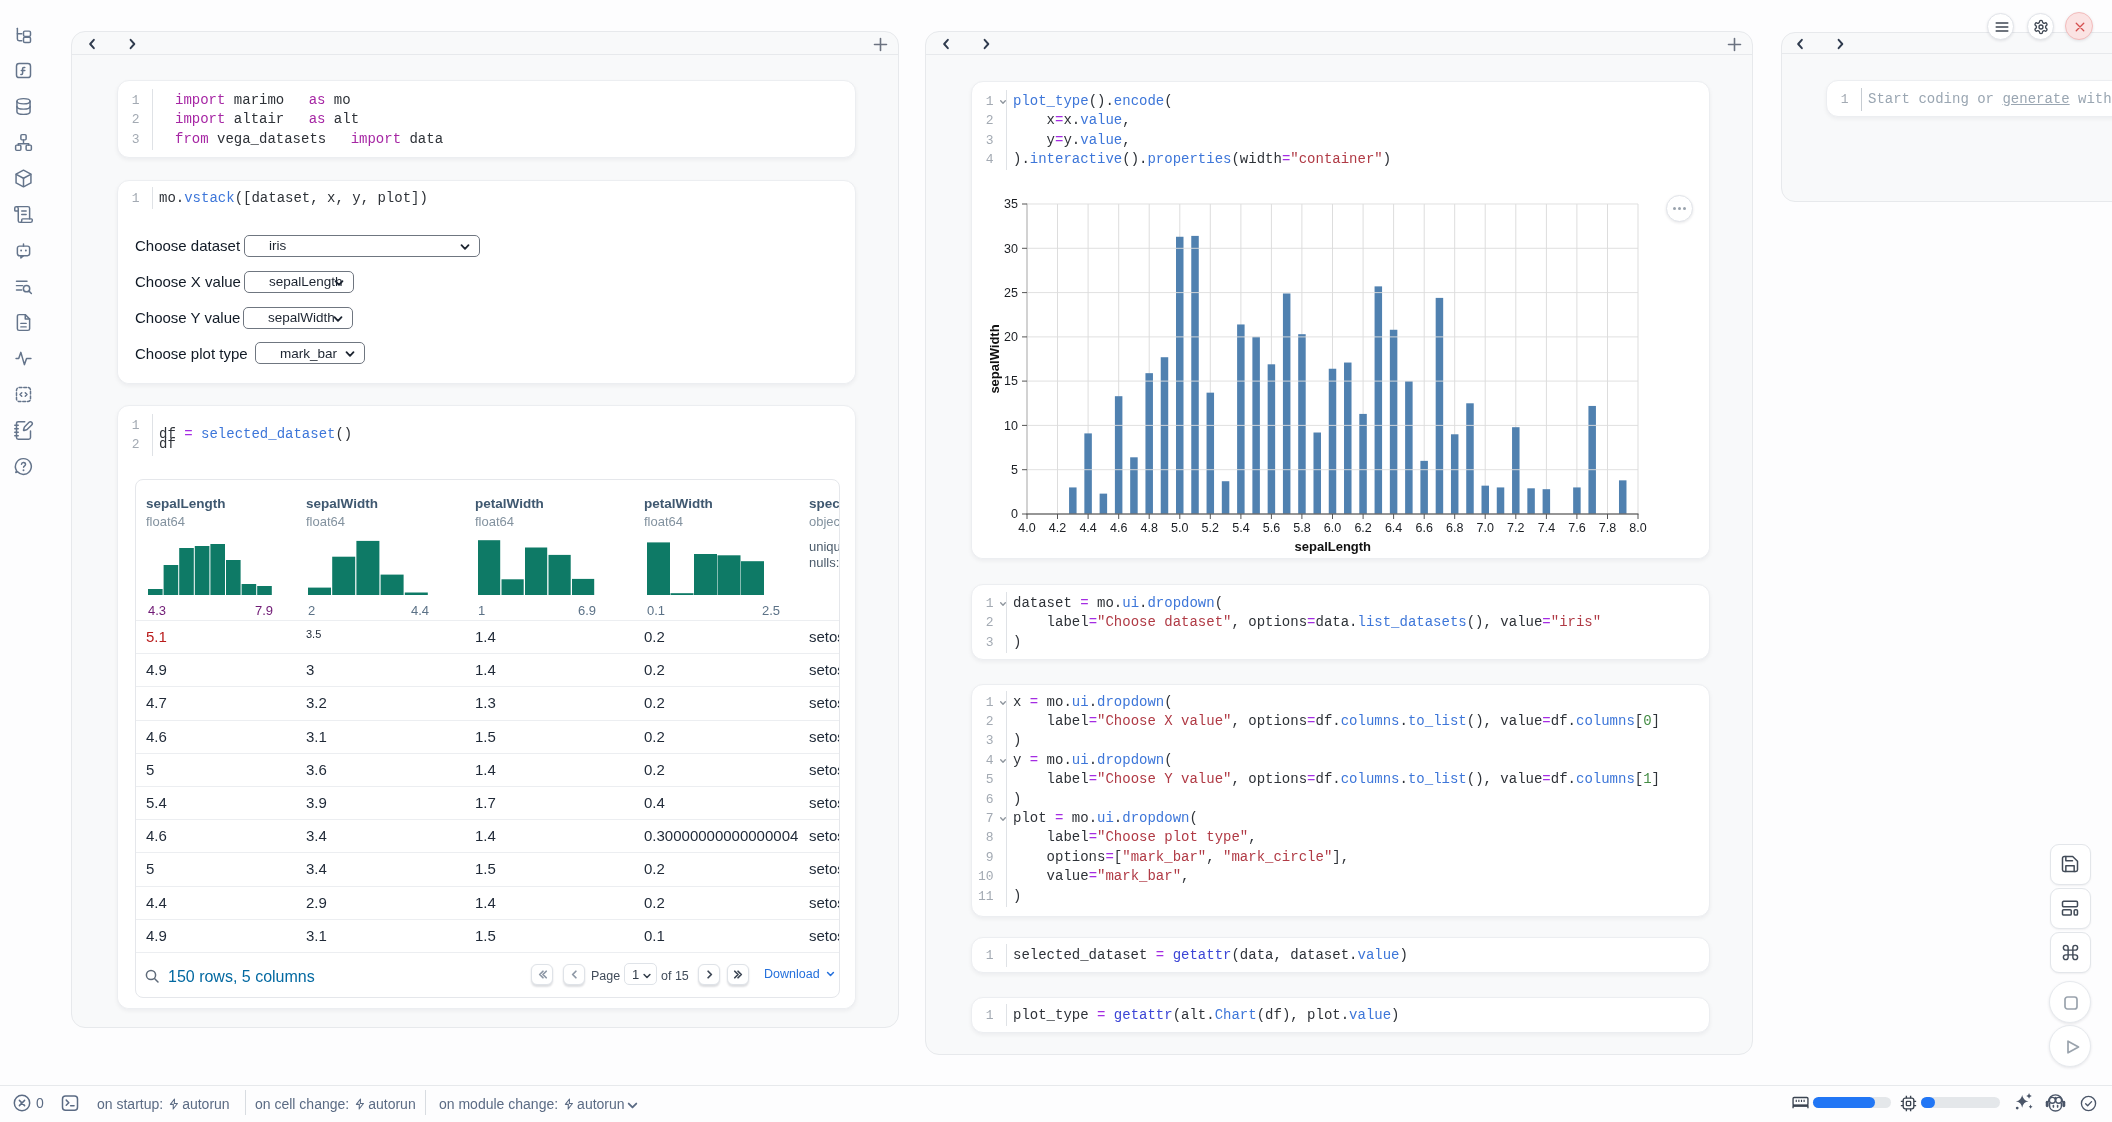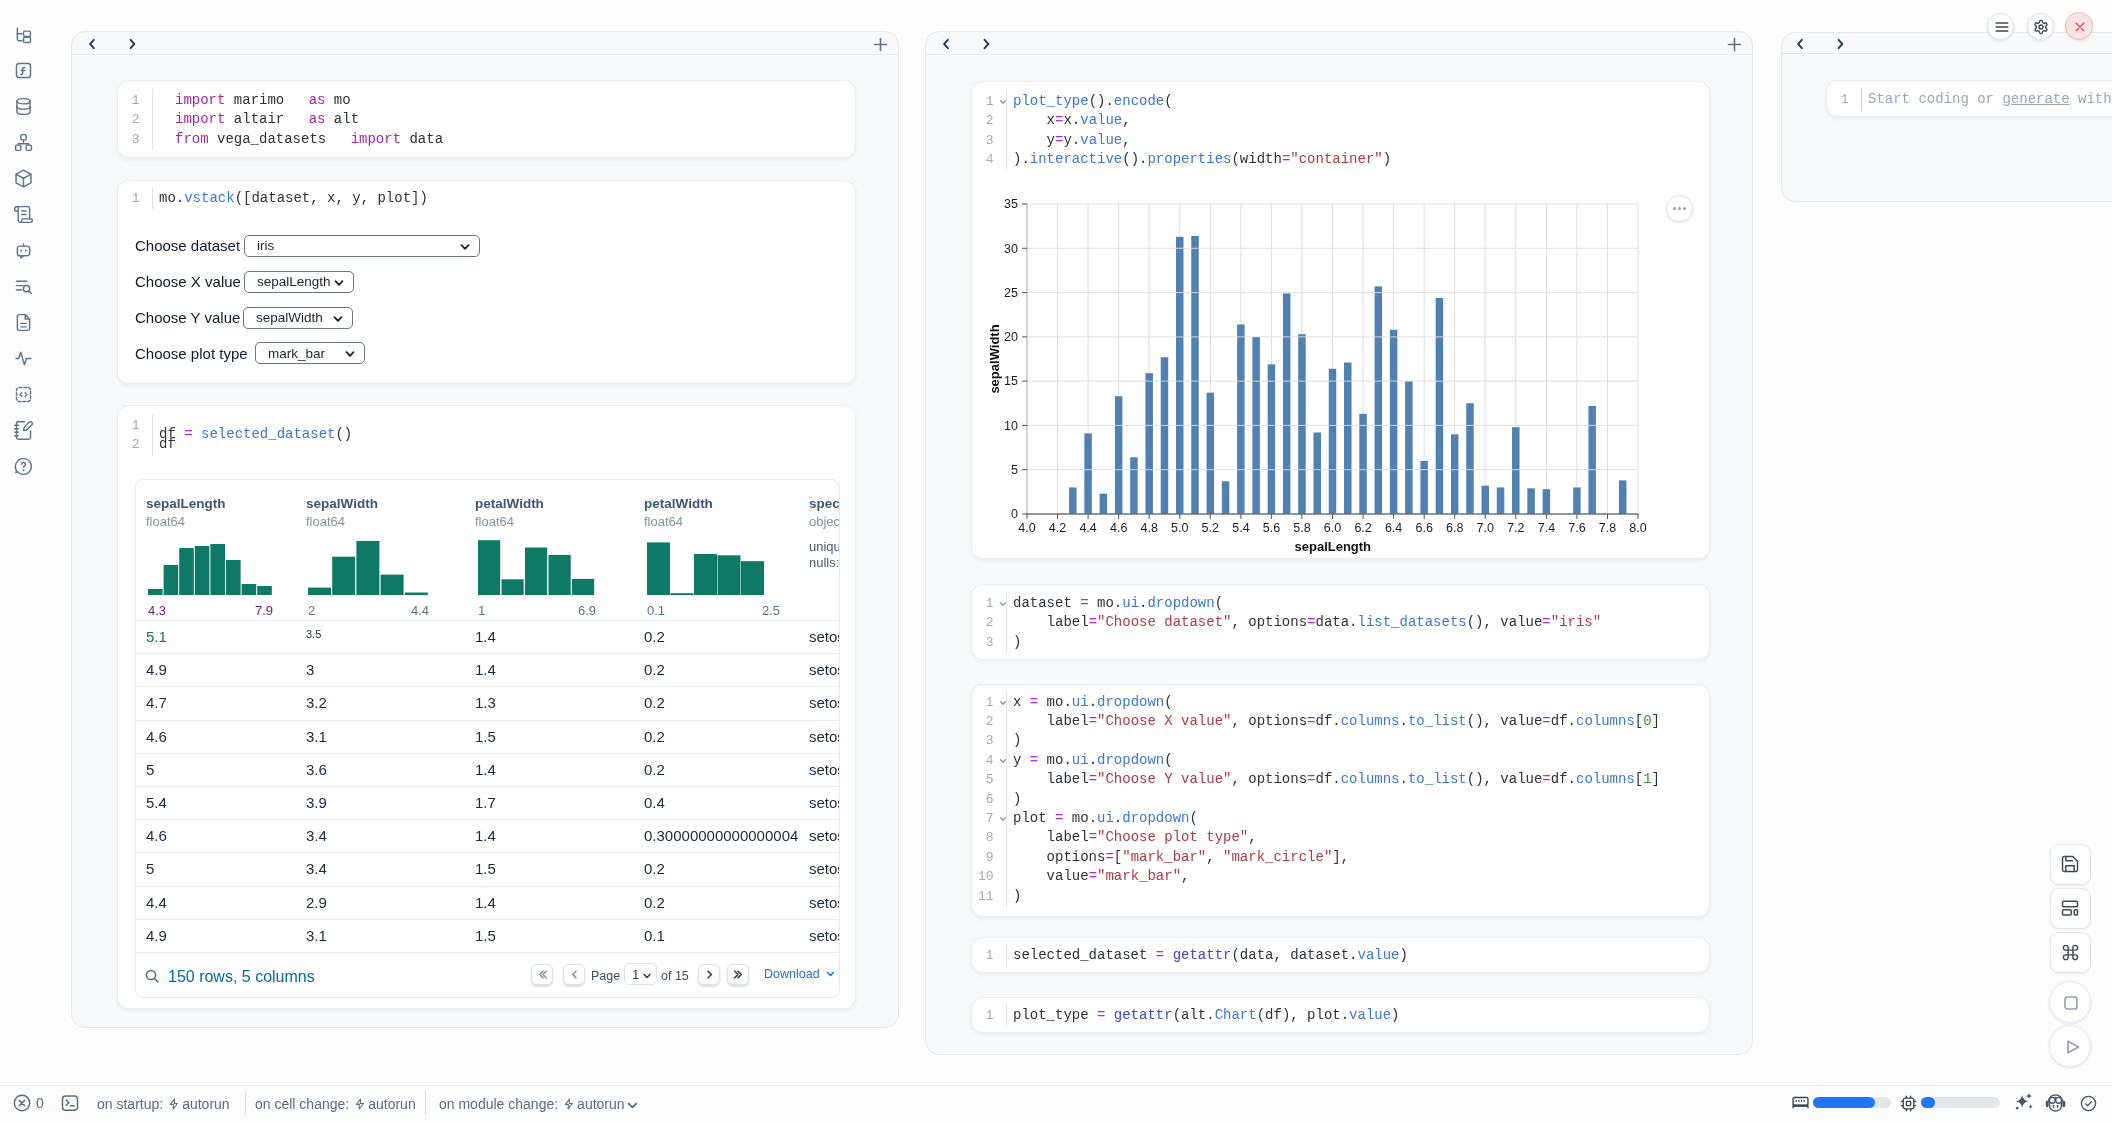--- a/index.html
+++ b/index.html
@@ -15,21 +15,21 @@
   line-height:19.4px;white-space:pre;}
 .k{color:#a626a4;margin-left:16px;}  
 .fn{color:#3d76d9;} 
 .bi{color:#3c45d6;} 
 .s{color:#b03a45;}  
 .nu{color:#448d44;} 
 .op{color:#a42ce2;} 
 .divl{position:absolute;left:0;right:0;height:1px;background:#e9ebee;}
 .outp{position:absolute;left:0;right:0;bottom:0;background:#fff;border-radius:0 0 12px 12px;}
 .selbox{position:absolute;background:#fff;border:1.4px solid #6f7680;border-radius:5px;
-  font-size:13.5px;color:#1c2430;display:flex;align-items:center;padding-left:12px;}
+  font-size:13.5px;color:#1c2430;display:flex;align-items:center;padding-left:24px;}
 .ddlabel{position:absolute;font-size:15px;color:#111a26;}
 .btncirc{position:absolute;background:#fff;border:1px solid #e1e4e9;border-radius:50%;
   box-shadow:0 1px 3px rgba(15,23,42,.10);}
 .sqbtn{position:absolute;width:41px;height:41px;background:#fff;border:1px solid #e3e6ea;
   border-radius:9px;box-shadow:0 1px 2px rgba(15,23,42,.06);display:flex;align-items:center;justify-content:center;}
 .tbl-sep{position:absolute;left:0;right:0;height:1px;background:#eceef1;}
 .statustxt{font-size:14px;color:#5b6b84;}
 </style></head><body>
 <svg class="abs" style="left:12.5px;top:24.5px" width="21" height="21" viewBox="0 0 24 24" fill="none" stroke="#64748b" stroke-width="1.7" stroke-linecap="round" stroke-linejoin="round">
     <path d="M5 4v12a2 2 0 0 0 2 2h3"></path>
@@ -206,21 +206,21 @@
           </div>
           <div class="abs" style="left:342px;top:123px;width:118px;font-size:13px;color:#5c7287">
             <span style="float:left">1</span>
             <span style="float:right">6.9</span>
           </div>
           <div class="abs" style="left:511px;top:123px;width:133px;font-size:13px;color:#5c7287">
             <span style="float:left">0.1</span>
             <span style="float:right">2.5</span>
           </div>
           <div class="tbl-sep" style="top:140.0px"></div>
-          <div class="abs" style="left:10px;top:148.0px;font-size:15px;color:#15803d;white-space:nowrap">5.1</div>
+          <div class="abs" style="left:10px;top:148.0px;font-size:15px;color:#b91c1c;white-space:nowrap">5.1</div>
           <div class="abs" style="left:170px;top:148.0px;font-size:11px;color:#1f2937;white-space:nowrap">3.5</div>
           <div class="abs" style="left:339px;top:148.0px;font-size:15px;color:#1f2937;white-space:nowrap">1.4</div>
           <div class="abs" style="left:508px;top:148.0px;font-size:15px;color:#1f2937;white-space:nowrap">0.2</div>
           <div class="abs" style="left:673px;top:148.0px;font-size:15px;color:#1f2937;white-space:nowrap">setosa</div>
           <div class="tbl-sep" style="top:173.2px"></div>
           <div class="abs" style="left:10px;top:181.2px;font-size:15px;color:#1f2937;white-space:nowrap">4.9</div>
           <div class="abs" style="left:170px;top:181.2px;font-size:15px;color:#1f2937;white-space:nowrap">3</div>
           <div class="abs" style="left:339px;top:181.2px;font-size:15px;color:#1f2937;white-space:nowrap">1.4</div>
           <div class="abs" style="left:508px;top:181.2px;font-size:15px;color:#1f2937;white-space:nowrap">0.2</div>
           <div class="abs" style="left:673px;top:181.2px;font-size:15px;color:#1f2937;white-space:nowrap">setosa</div>

